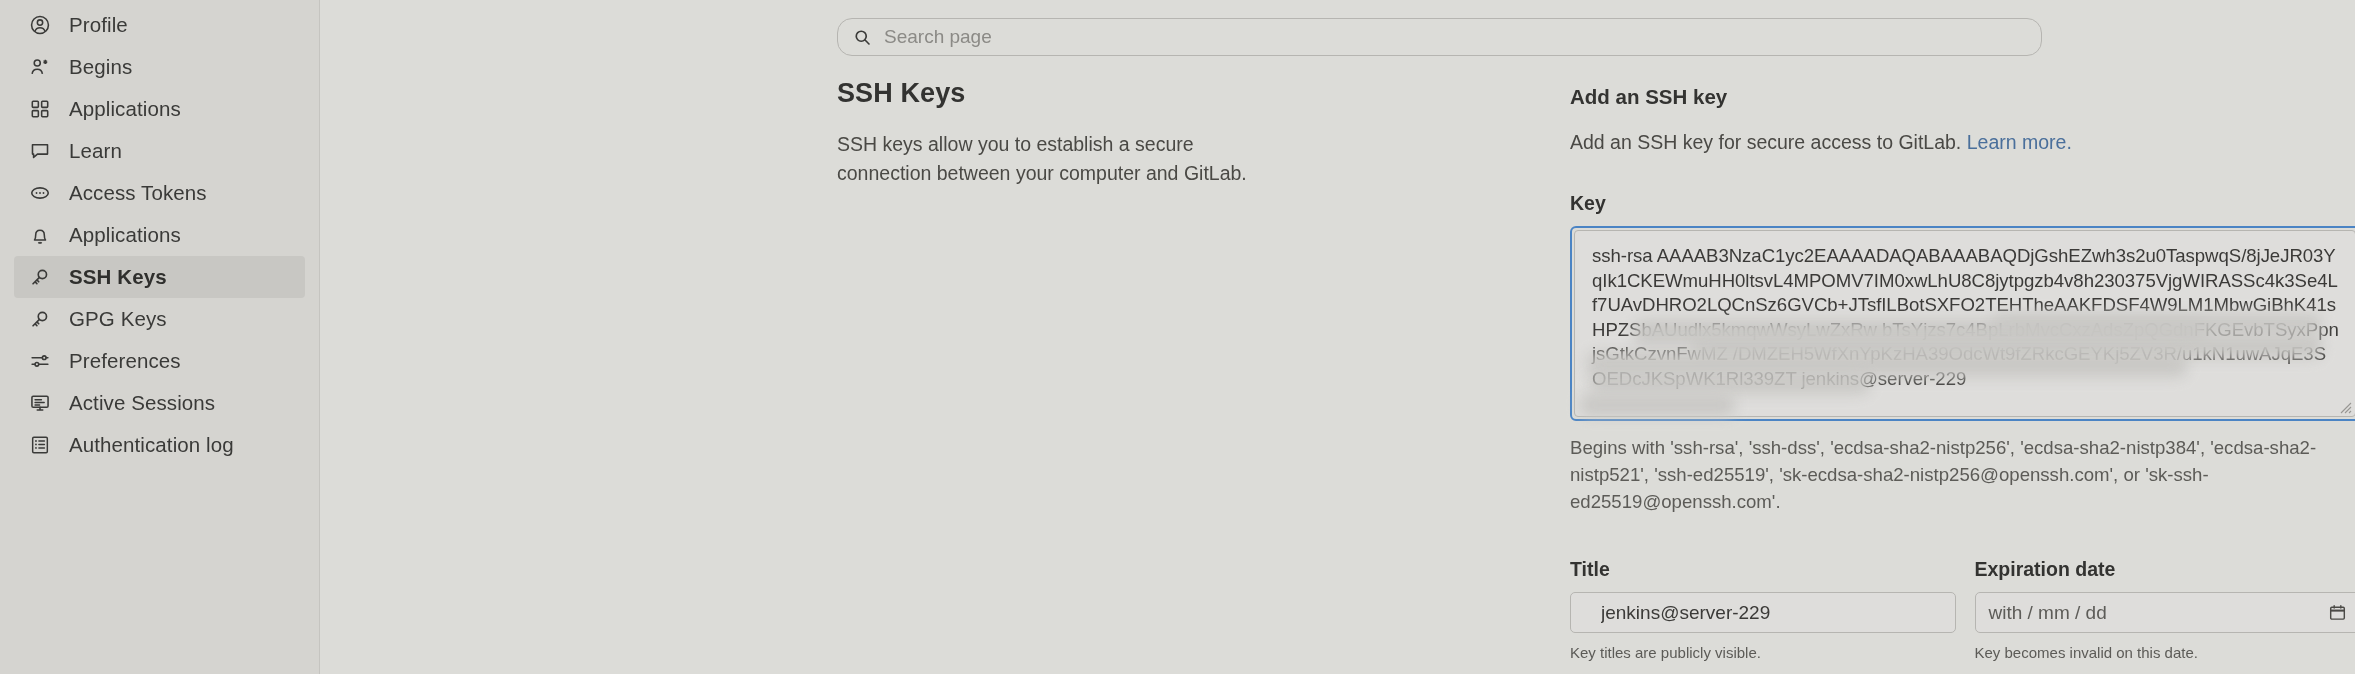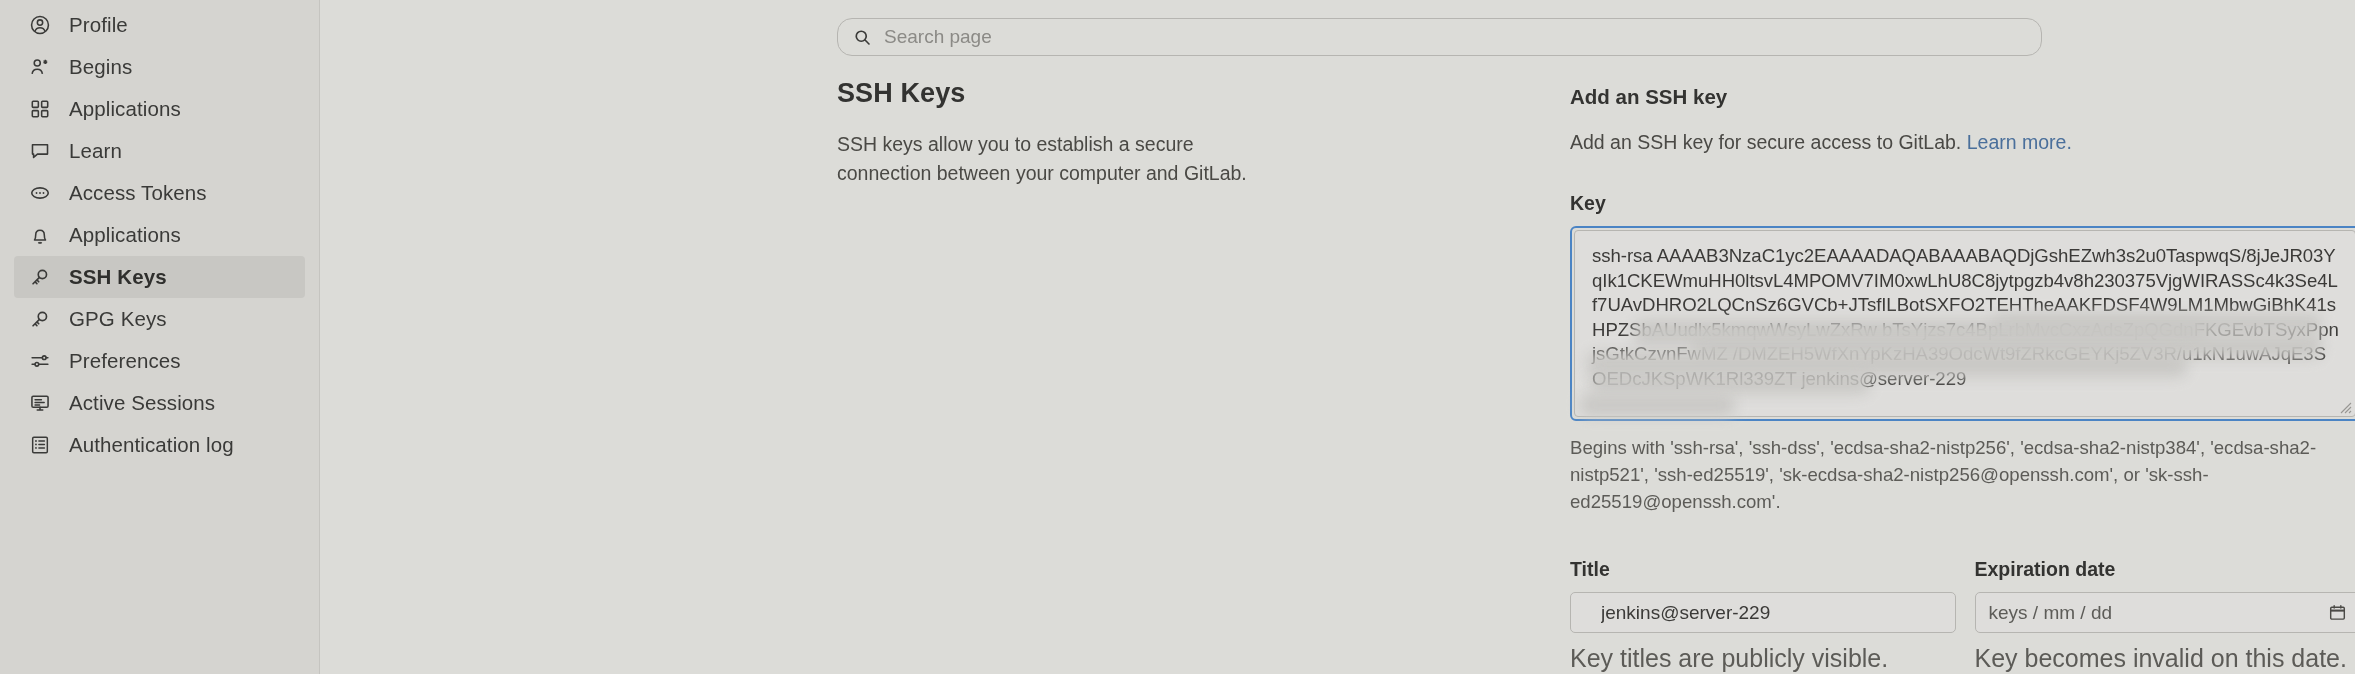--- a/index.html
+++ b/index.html
@@ -240,21 +240,21 @@
   .calendar-icon {
     position: absolute;
     right: 13px; top: 11px;
     width: 19px; height: 19px;
     color: #4b4a46;
     pointer-events: none;
   }
   .calendar-icon svg { width: 19px; height: 19px; display: block; }
 
   .field-hint {
-    font-size: 25px;
+    font-size: 15px;
     color: #5c5b57;
     margin: 11px 0 0 0;
   }
 </style>
 </head>
 <body>
 
 <div id="app">
 
   <nav class="sidebar">
@@ -435,21 +435,21 @@
         <div class="col">
           <label class="field-label">Title</label>
           <input class="text-input" type="text" value="jenkins@server-229" style="">
           <p class="field-hint">Key titles are publicly visible.</p>
         </div>
 
         <div class="col">
           <label class="field-label">Expiration date</label>
           <div class="date-wrap">
             <input class="text-input date-input" type="text" value="" style="">
-            <span class="date-placeholder">keys / mm / dd</span>
+            <span class="date-placeholder">with / mm / dd</span>
             <span class="calendar-icon">
               <svg viewBox="0 0 24 24" fill="none" stroke="currentColor" stroke-width="1.8">
                 <rect x="3.4" y="5.4" width="17.2" height="15" rx="1.4"></rect>
                 <path d="M3.4 9.6h17.2" stroke-width="2.6"></path>
                 <path d="M7.8 3.4v3M16.2 3.4v3" stroke-linecap="round"></path>
               </svg>
             </span>
           </div>
           <p class="field-hint">Key becomes invalid on this date.</p>
         </div>

